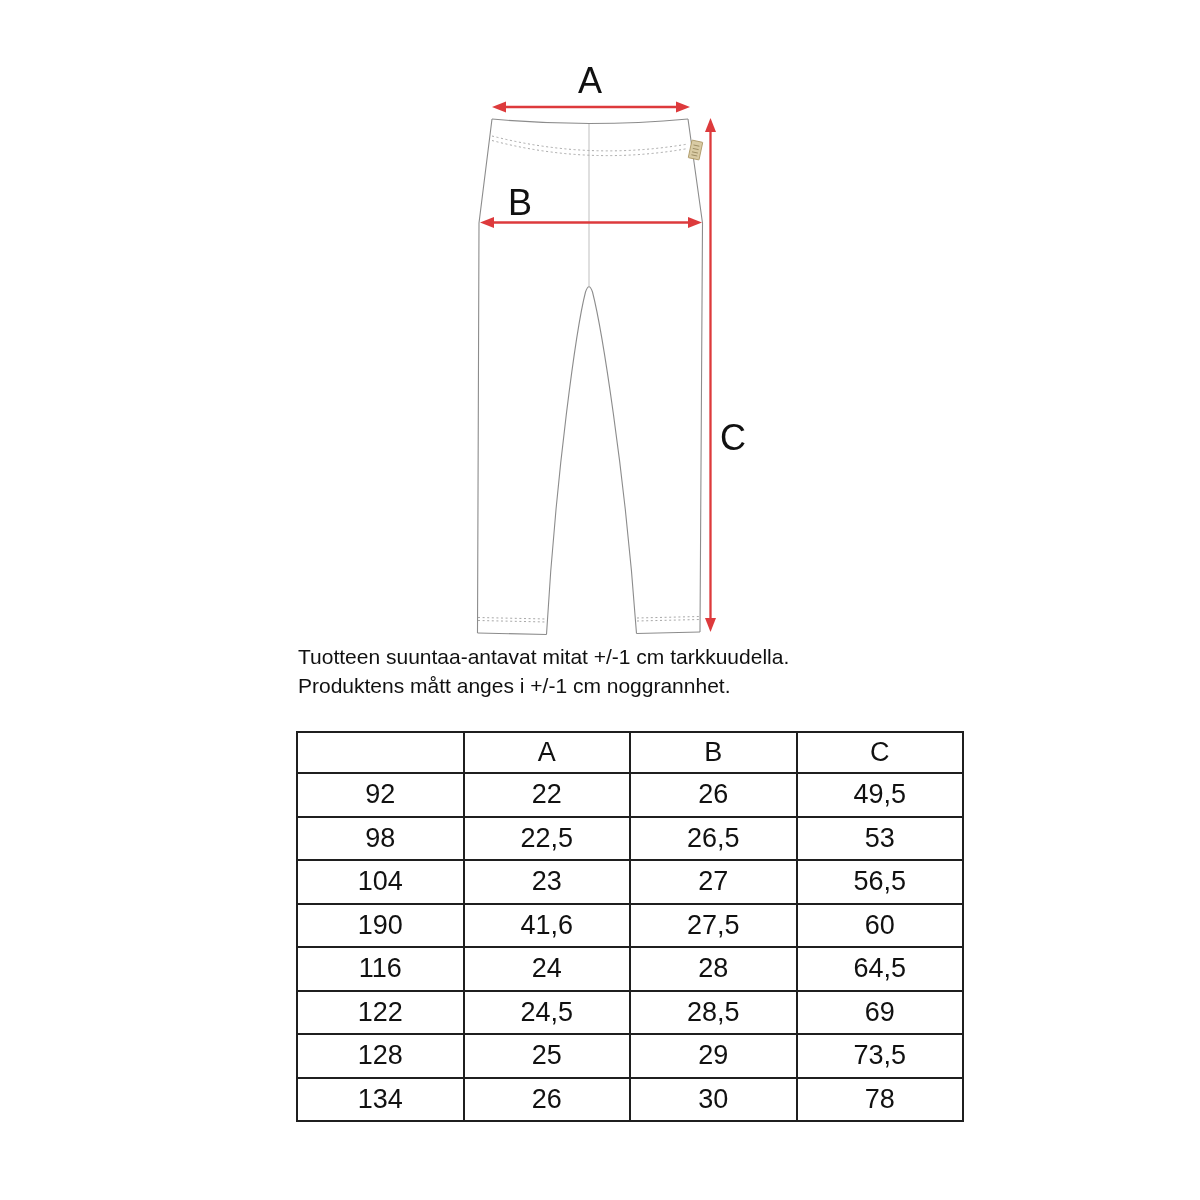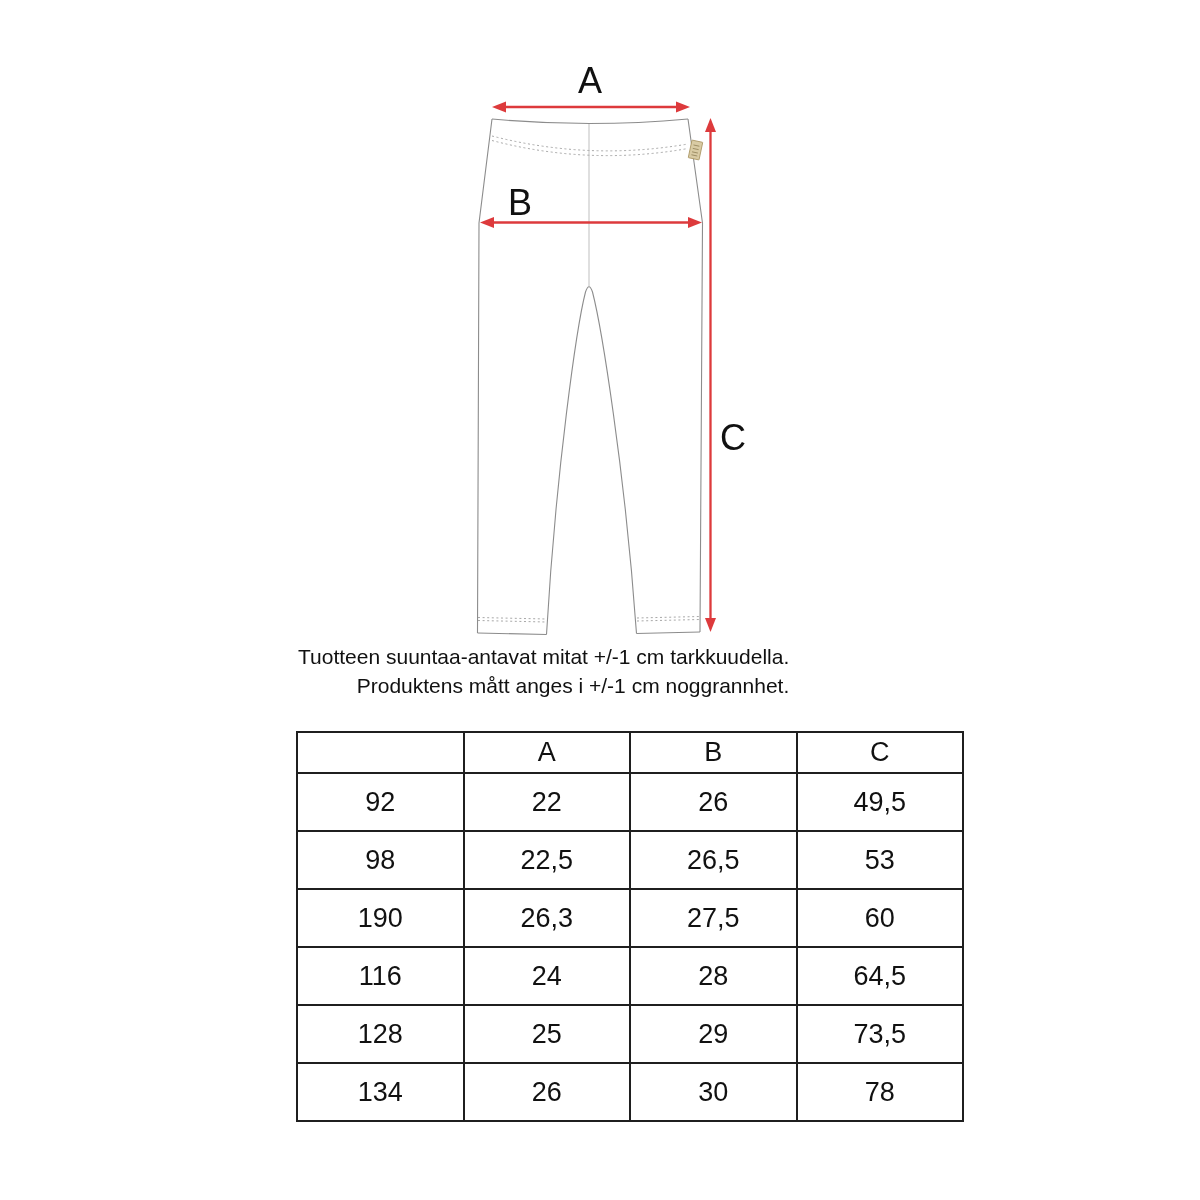--- a/index.html
+++ b/index.html
@@ -28,21 +28,20 @@
     fill: #111111;
   }
   .notes {
     position: absolute;
     left: 298px;
     top: 642px;
     font-size: 21px;
     line-height: 29px;
     color: #111111;
     white-space: nowrap;
-    text-align: right;
   }
   table.size-table {
     position: absolute;
     left: 296px;
     top: 731px;
     width: 668px;
     height: 391px;
     border-collapse: collapse;
     table-layout: fixed;
   }
@@ -140,30 +139,42 @@
       <td>26</td>
       <td>49,5</td>
     </tr>
     <tr>
       <td>98</td>
       <td>22,5</td>
       <td>26,5</td>
       <td>53</td>
     </tr>
     <tr>
+      <td>104</td>
+      <td>23</td>
+      <td>27</td>
+      <td>56,5</td>
+    </tr>
+    <tr>
       <td>190</td>
-      <td>26,3</td>
+      <td>41,6</td>
       <td>27,5</td>
       <td>60</td>
     </tr>
     <tr>
       <td>116</td>
       <td>24</td>
       <td>28</td>
       <td>64,5</td>
+    </tr>
+    <tr>
+      <td>122</td>
+      <td>24,5</td>
+      <td>28,5</td>
+      <td>69</td>
     </tr>
     <tr>
       <td>128</td>
       <td>25</td>
       <td>29</td>
       <td>73,5</td>
     </tr>
     <tr>
       <td>134</td>
       <td>26</td>

